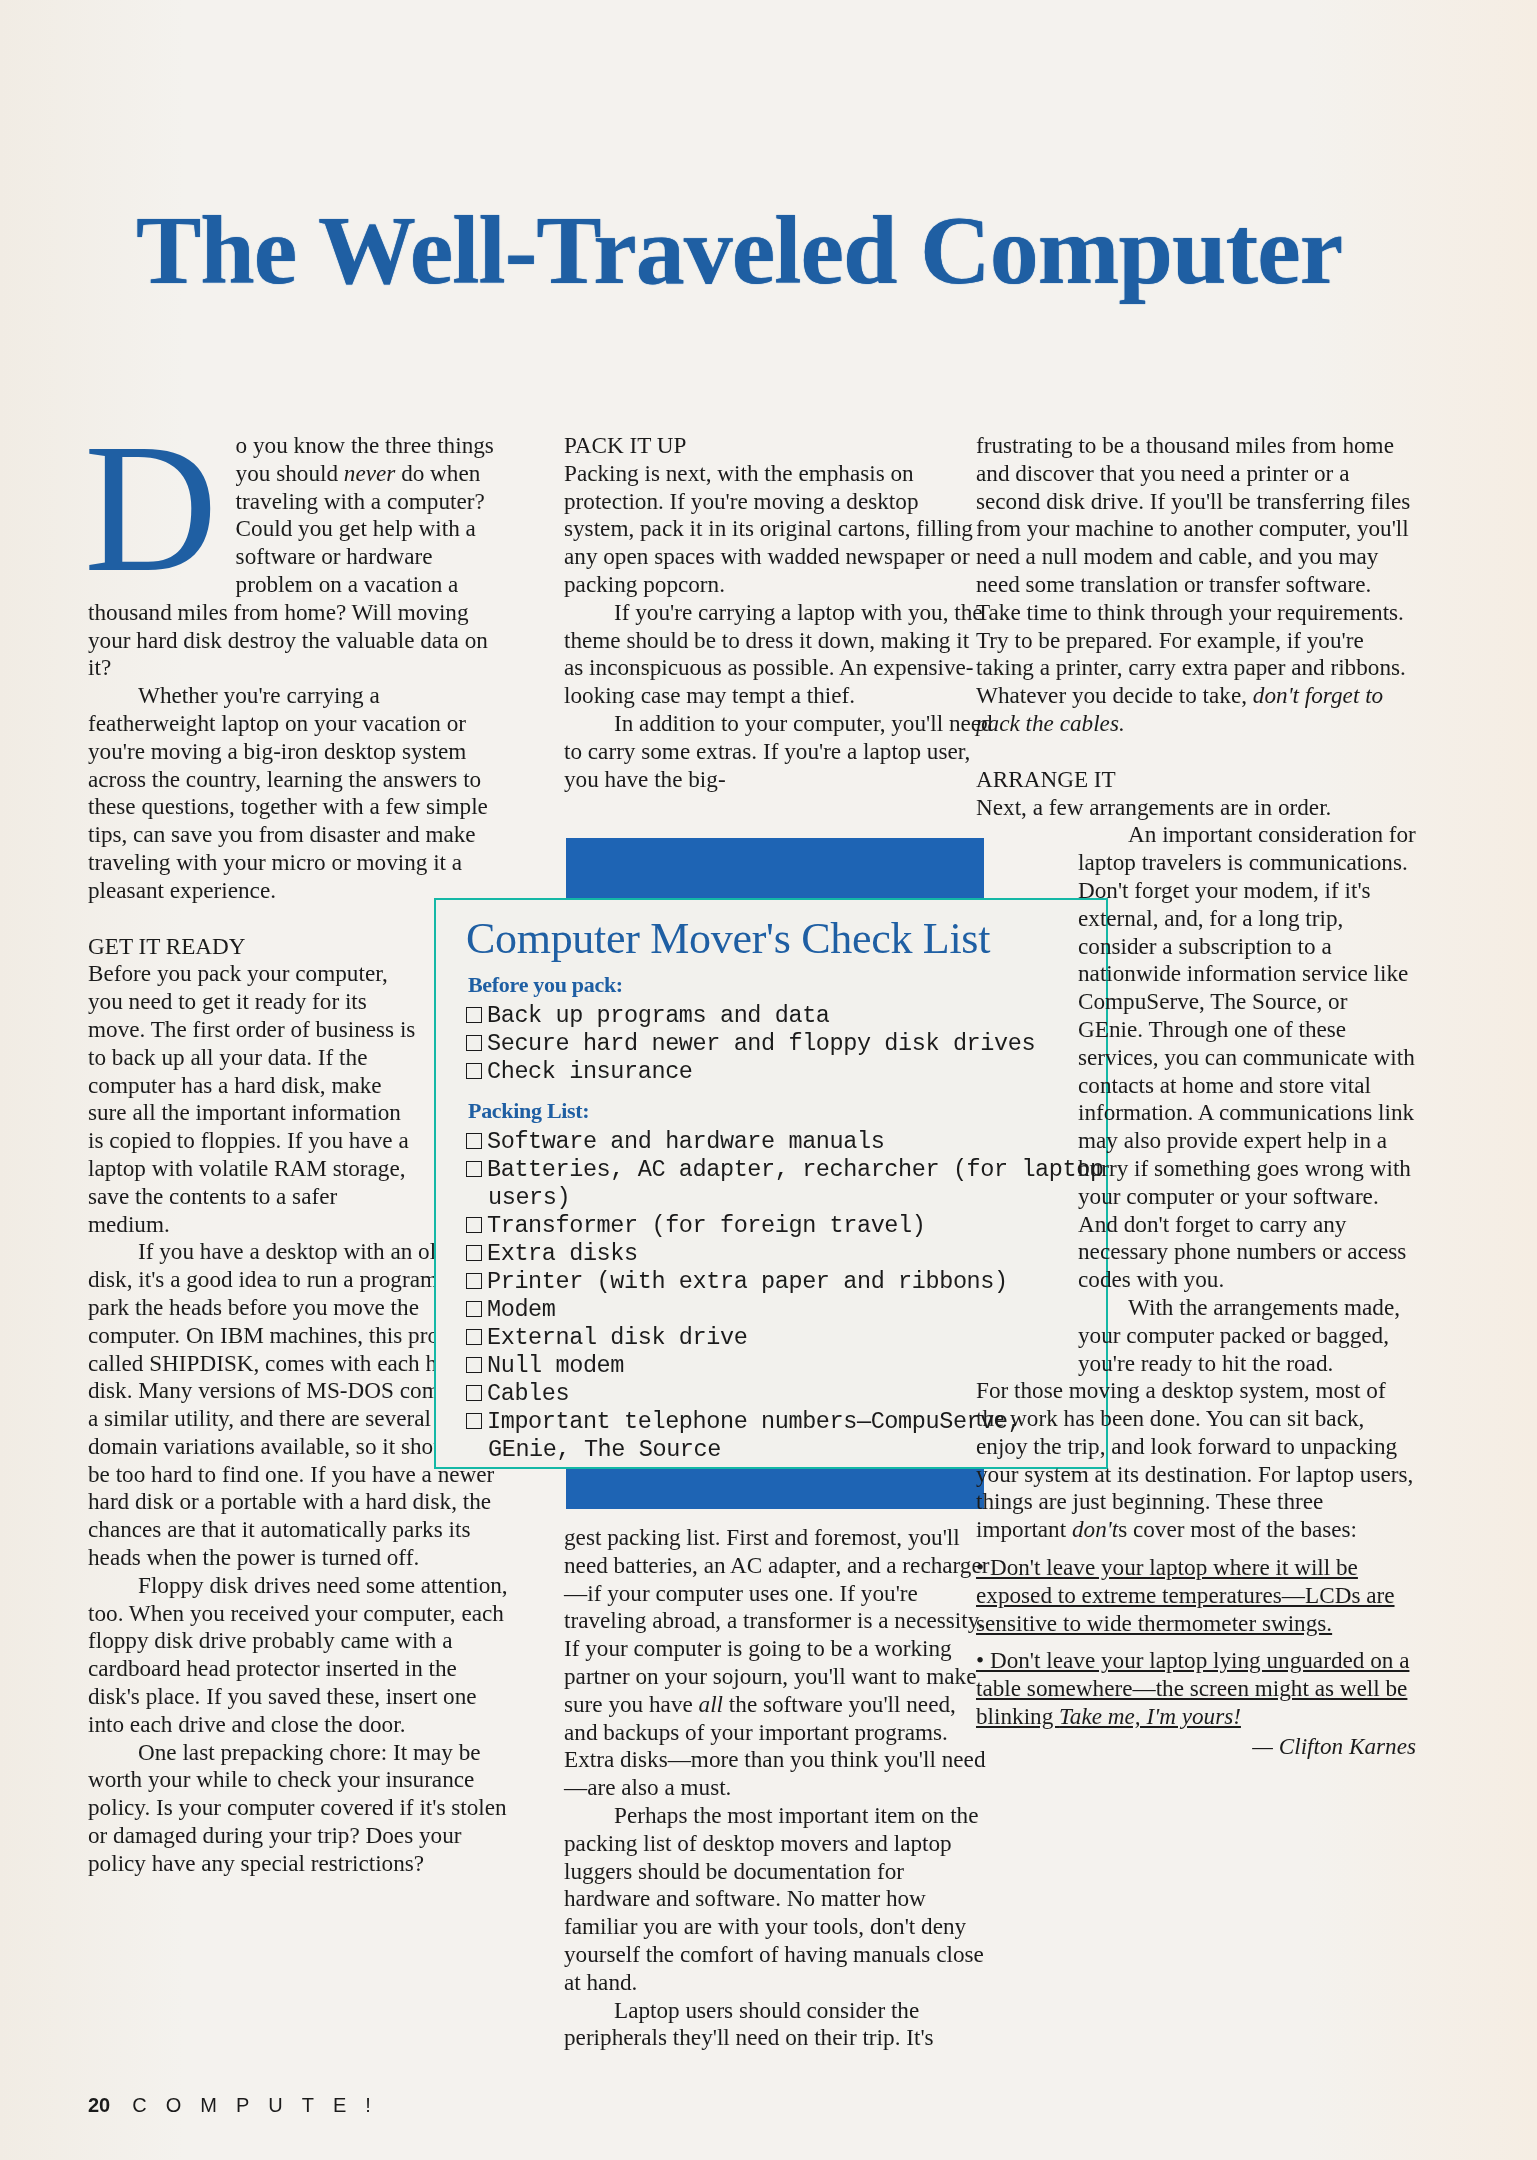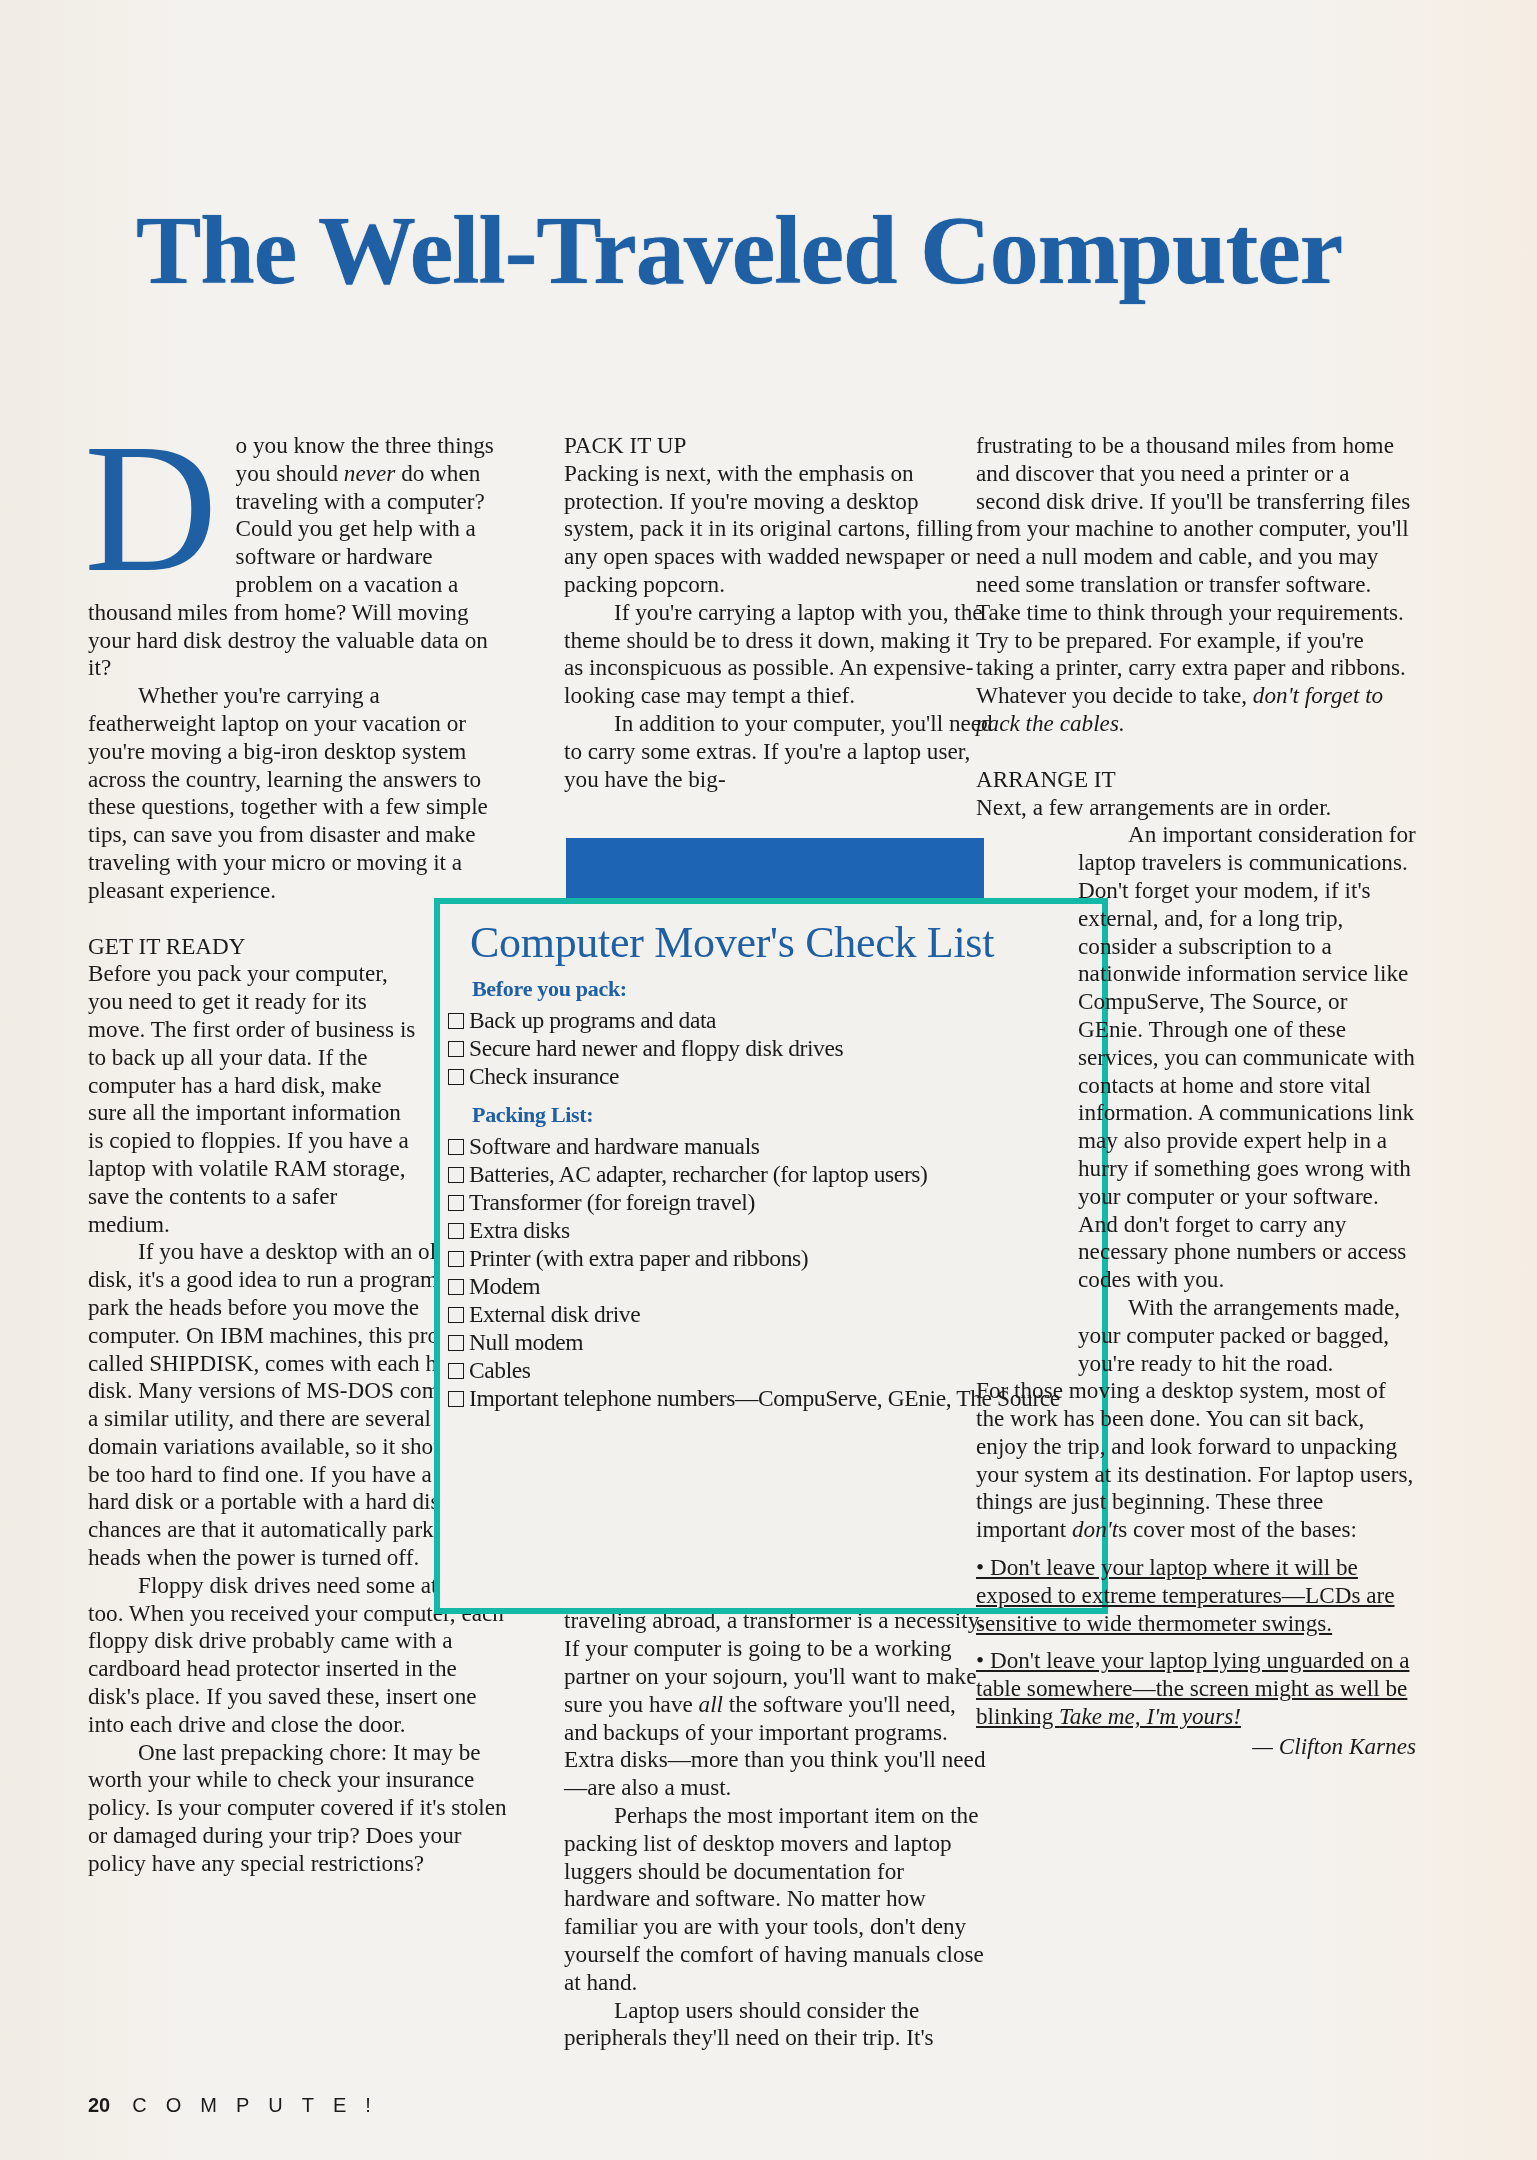--- a/index.html
+++ b/index.html
@@ -23,36 +23,37 @@
   .indent { text-indent: 50px; }
   .head { margin: 0; font-weight: normal; font-size: 23.2px; }
   .dropcap {
     float: left; font-size: 185px; line-height: 140px; height: 142px;
     color: #1f5fa3; margin: 6px 18px 0 -4px; font-family: "Liberation Serif", serif;
   }
   .bar {
     position: absolute; background: #1e64b4;
   }
   .box {
-    position: absolute; left: 434px; top: 898px; width: 674px; height: 716px;
-    border: 6px solid #14b8a6; background: #f2f1ed; box-sizing: border-box;
+    position: absolute; left: 434px; top: 898px; width: 674px; height: 571px;
+    border: 2px solid #14b8a6; background: #f2f1ed; box-sizing: border-box;
     padding: 14px 0 0 30px;
   }
   .box-title {
     margin: 0; font-size: 44px; color: #1f5fa3; font-weight: normal; line-height: 50px;
     letter-spacing: -0.3px;
   }
   .box-sub {
     margin: 8px 0 4px 2px; font-size: 22px; color: #1f5fa3; font-weight: bold;
     font-family: "Liberation Serif", serif; letter-spacing: -0.3px;
   }
   .box ul { list-style: none; margin: 0; padding: 0; }
   .box li {
-    font-size: 23.5px; line-height: 28px; text-indent: -22px;
+    font-size: 23.5px; line-height: 28px; padding-left: 22px; text-indent: -22px;
     letter-spacing: -0.4px;
+    font-family: Liberation Mono, monospace;
   }
   .cb {
     display: inline-block; width: 14px; height: 14px; border: 1.6px solid #1b1b1b;
     margin-right: 5px; vertical-align: -1px; text-indent: 0;
   }
   .footer {
     position: absolute; left: 88px; top: 2094px; font-family: "Liberation Sans", sans-serif;
     font-size: 20px; display: flex; align-items: center;
   }
   .page-num { font-weight: bold; margin-right: 22px; }

